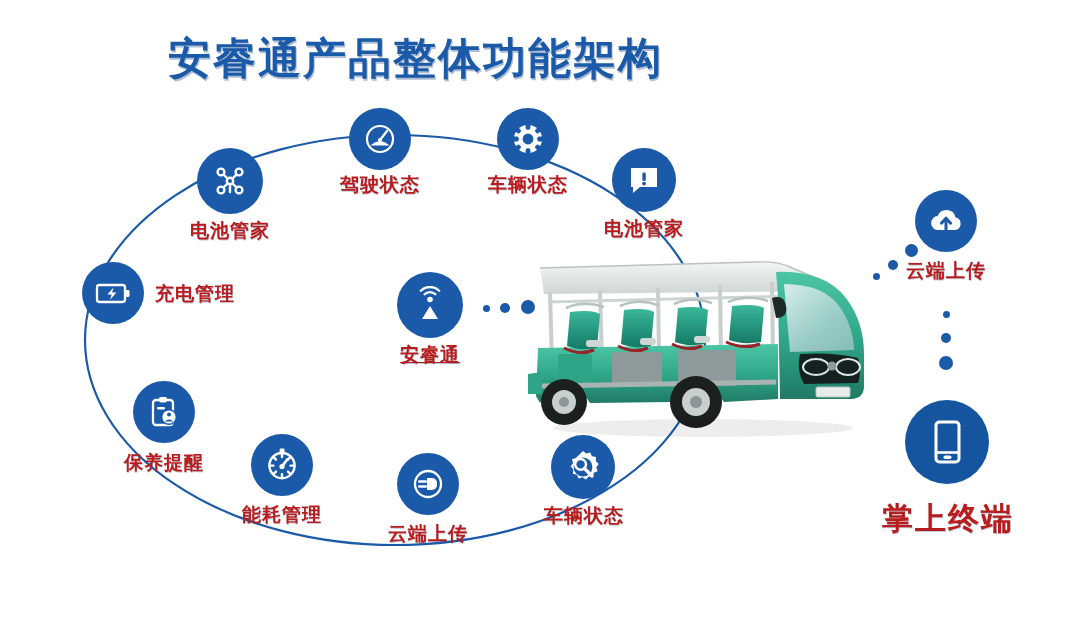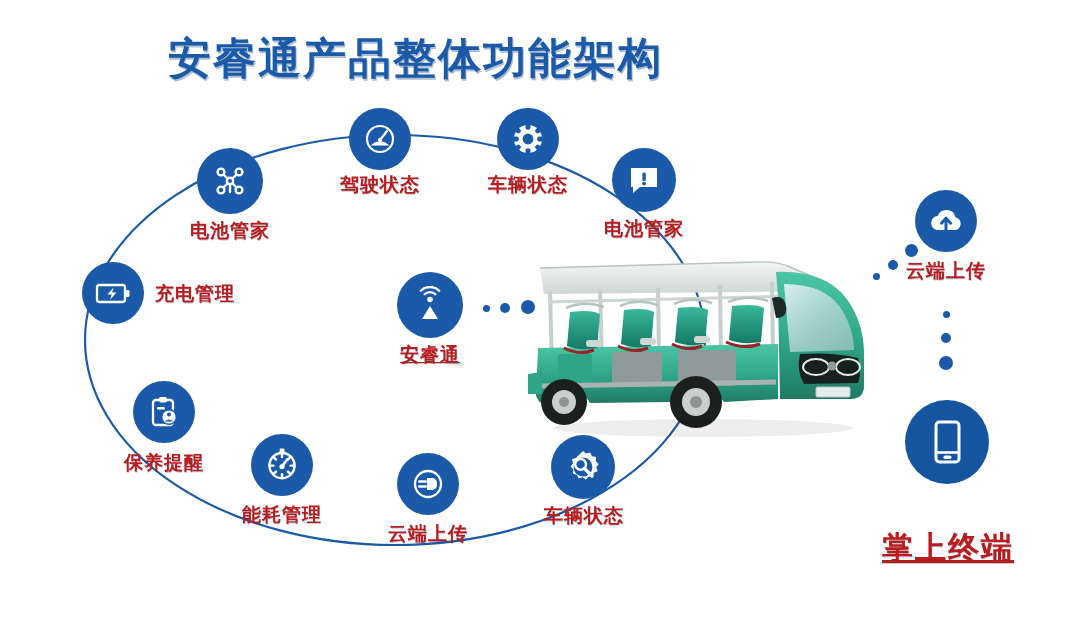--- a/index.html
+++ b/index.html
@@ -370,16 +370,16 @@
   <div class="node" id="node-terminal">
     <div class="bubble" style="left:905px;top:400px;width:84px;height:84px;">
       <span>
         <svg width="44" height="50" viewBox="0 0 44 50">
           <rect x="11" y="5" width="23" height="40" rx="3.4" fill="none" stroke="#fff" stroke-width="3"></rect>
           <line x1="11" y1="35.5" x2="34" y2="35.5" stroke="#fff" stroke-width="2.6"></line>
           <rect x="18.5" y="38.5" width="8" height="3.4" rx="1.7" fill="#fff"></rect>
         </svg>
       </span>
     </div>
-    <div class="node-label label-below" id="terminal-label" style="left:948px;top:527px;text-decoration:underline;">掌上终端</div>
+    <div class="node-label label-below" id="terminal-label" style="left:948px;top:498px;">掌上终端</div>
   </div>
 
 </div>
 
 </body></html>

